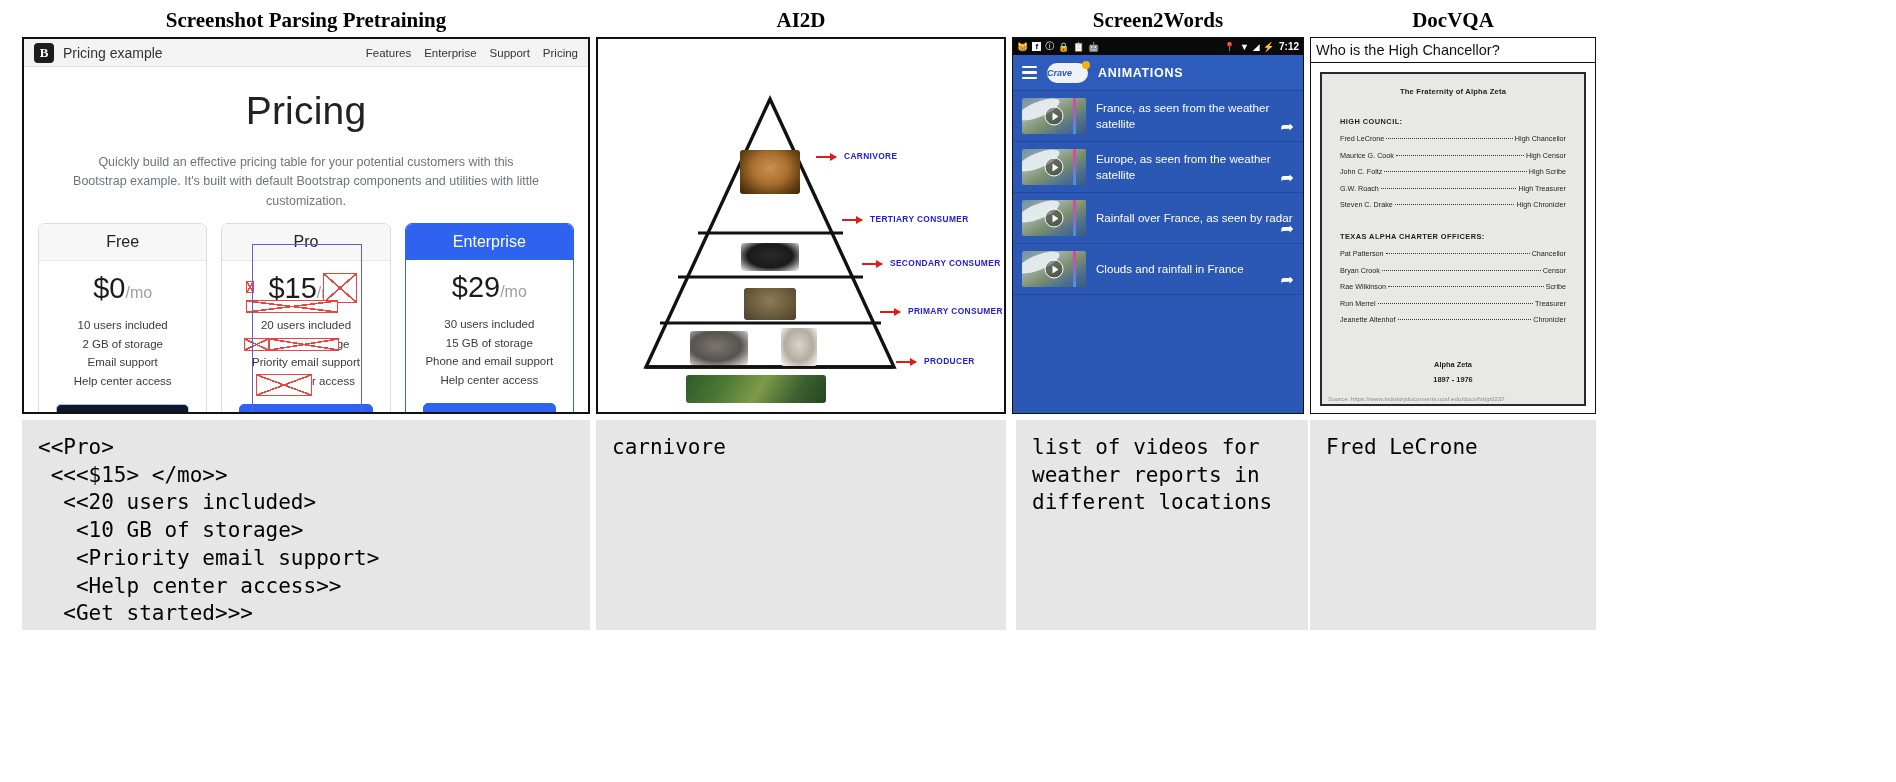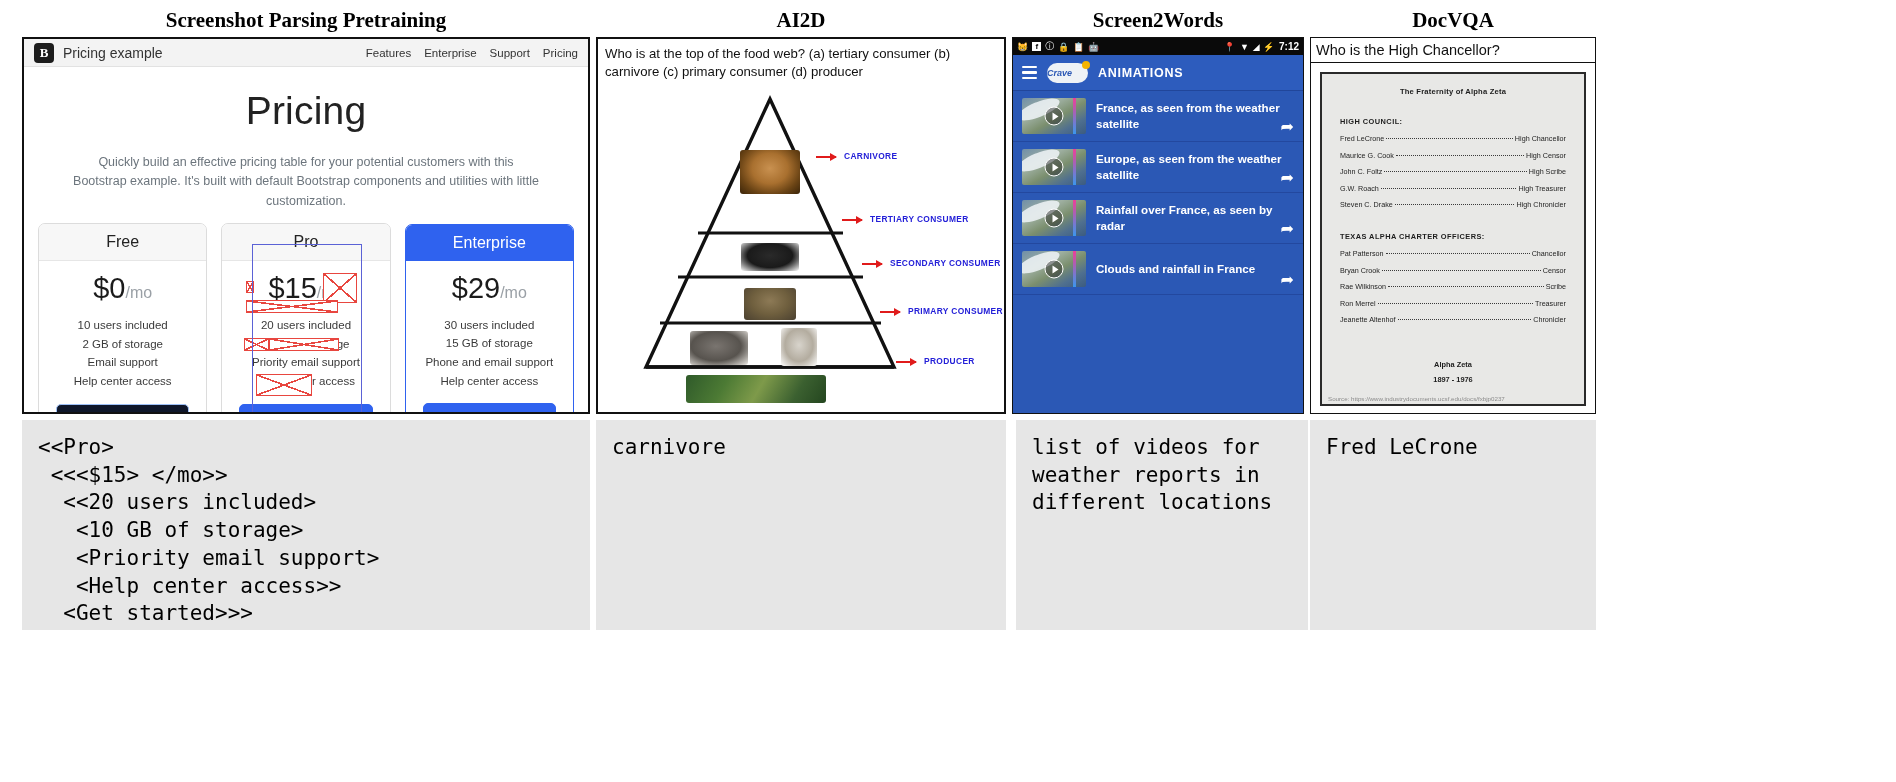--- a/index.html
+++ b/index.html
@@ -40,21 +40,21 @@
 
   .bs-hero{text-align:center;padding-top:22px;}
   .bs-hero h1{
     margin:0;font-weight:400;font-size:39px;color:#222;letter-spacing:.2px;
   }
   .bs-hero p{
     margin:20px auto 0;max-width:470px;font-size:12.5px;color:#6c757d;line-height:1.55;
   }
 
   .bs-cards{
-    display:flex;gap:14px;padding:12px 14px 0 14px;box-sizing:border-box;align-items:center;
+    display:flex;gap:14px;padding:12px 14px 0 14px;box-sizing:border-box;
   }
   .bs-card{
     flex:1 1 0;border:1px solid #dcdcdc;border-radius:7px;overflow:hidden;background:#fff;
     display:flex;flex-direction:column;position:relative;
   }
   .bs-card-head{
     background:#f7f7f7;border-bottom:1px solid #e6e6e6;text-align:center;
     padding:9px 0;font-size:16px;color:#222;
   }
   .bs-card.enterprise .bs-card-head{background:#2f62ef;color:#fff;border-bottom:none;}
@@ -135,21 +135,21 @@
   .thumb .strip{position:absolute;right:16%;top:0;bottom:0;width:3px;background:linear-gradient(#ff2d9b,#3aa0ff);opacity:.85;}
   .thumb .play{
     position:absolute;left:50%;top:50%;transform:translate(-50%,-50%);
     width:17px;height:17px;border-radius:50%;border:1.6px solid #fff;background:rgba(40,40,40,.45);
     display:flex;align-items:center;justify-content:center;
   }
   .thumb .play b{
     display:block;width:0;height:0;border-left:6px solid #fff;
     border-top:4px solid transparent;border-bottom:4px solid transparent;margin-left:2px;
   }
-  .s2w-row-title{color:#fff;font-weight:bold;font-size:11.6px;line-height:1.35;flex:1;}
+  .s2w-row-title{color:#fff;font-weight:normal;font-size:11.6px;line-height:1.35;flex:1;}
   .share-icon{position:absolute;right:9px;bottom:5px;color:#fff;}
 
   
   .doc-q{
     font-size:14.5px;color:#111;padding:4px 5px 3px 5px;line-height:1.2;
     border-bottom:1px solid #111;
   }
   .doc-page{
     position:absolute;left:9px;right:9px;top:34px;bottom:7px;
     background:#e8e8e6;border:2px solid #2a2a2a;box-sizing:border-box;padding:14px 18px;
@@ -259,21 +259,20 @@
    &lt;10 GB of storage&gt;
    &lt;Priority email support&gt;
    &lt;Help center access&gt;&gt;
   &lt;Get started&gt;&gt;&gt;</div>
   </div>
 
   <div class="col" style="left:596px;width:410px;">
     <div class="col-title">AI2D</div>
 
     <div class="panel" style="position:absolute;left:0;top:37px;width:410px;height:377px;">
-      <div class="ai2d-q">Who is at the top of the food web? (a) tertiary consumer (b) carnivore (c) primary consumer (d) producer</div>
 
       <div class="pyr-wrap">
 
         <svg width="410" height="320" viewBox="0 0 410 320" style="position:absolute;left:0;top:0;">
           <polygon points="172,6 296,274 48,274" fill="#ffffff" stroke="#111111" stroke-width="3.4"></polygon>
           <line x1="100" y1="140" x2="245" y2="140" stroke="#111111" stroke-width="3"></line>
           <line x1="80" y1="184" x2="265" y2="184" stroke="#111111" stroke-width="3"></line>
           <line x1="62" y1="230" x2="283" y2="230" stroke="#111111" stroke-width="3"></line>
           <line x1="48" y1="274" x2="296" y2="274" stroke="#111111" stroke-width="3.4"></line>
         </svg>

